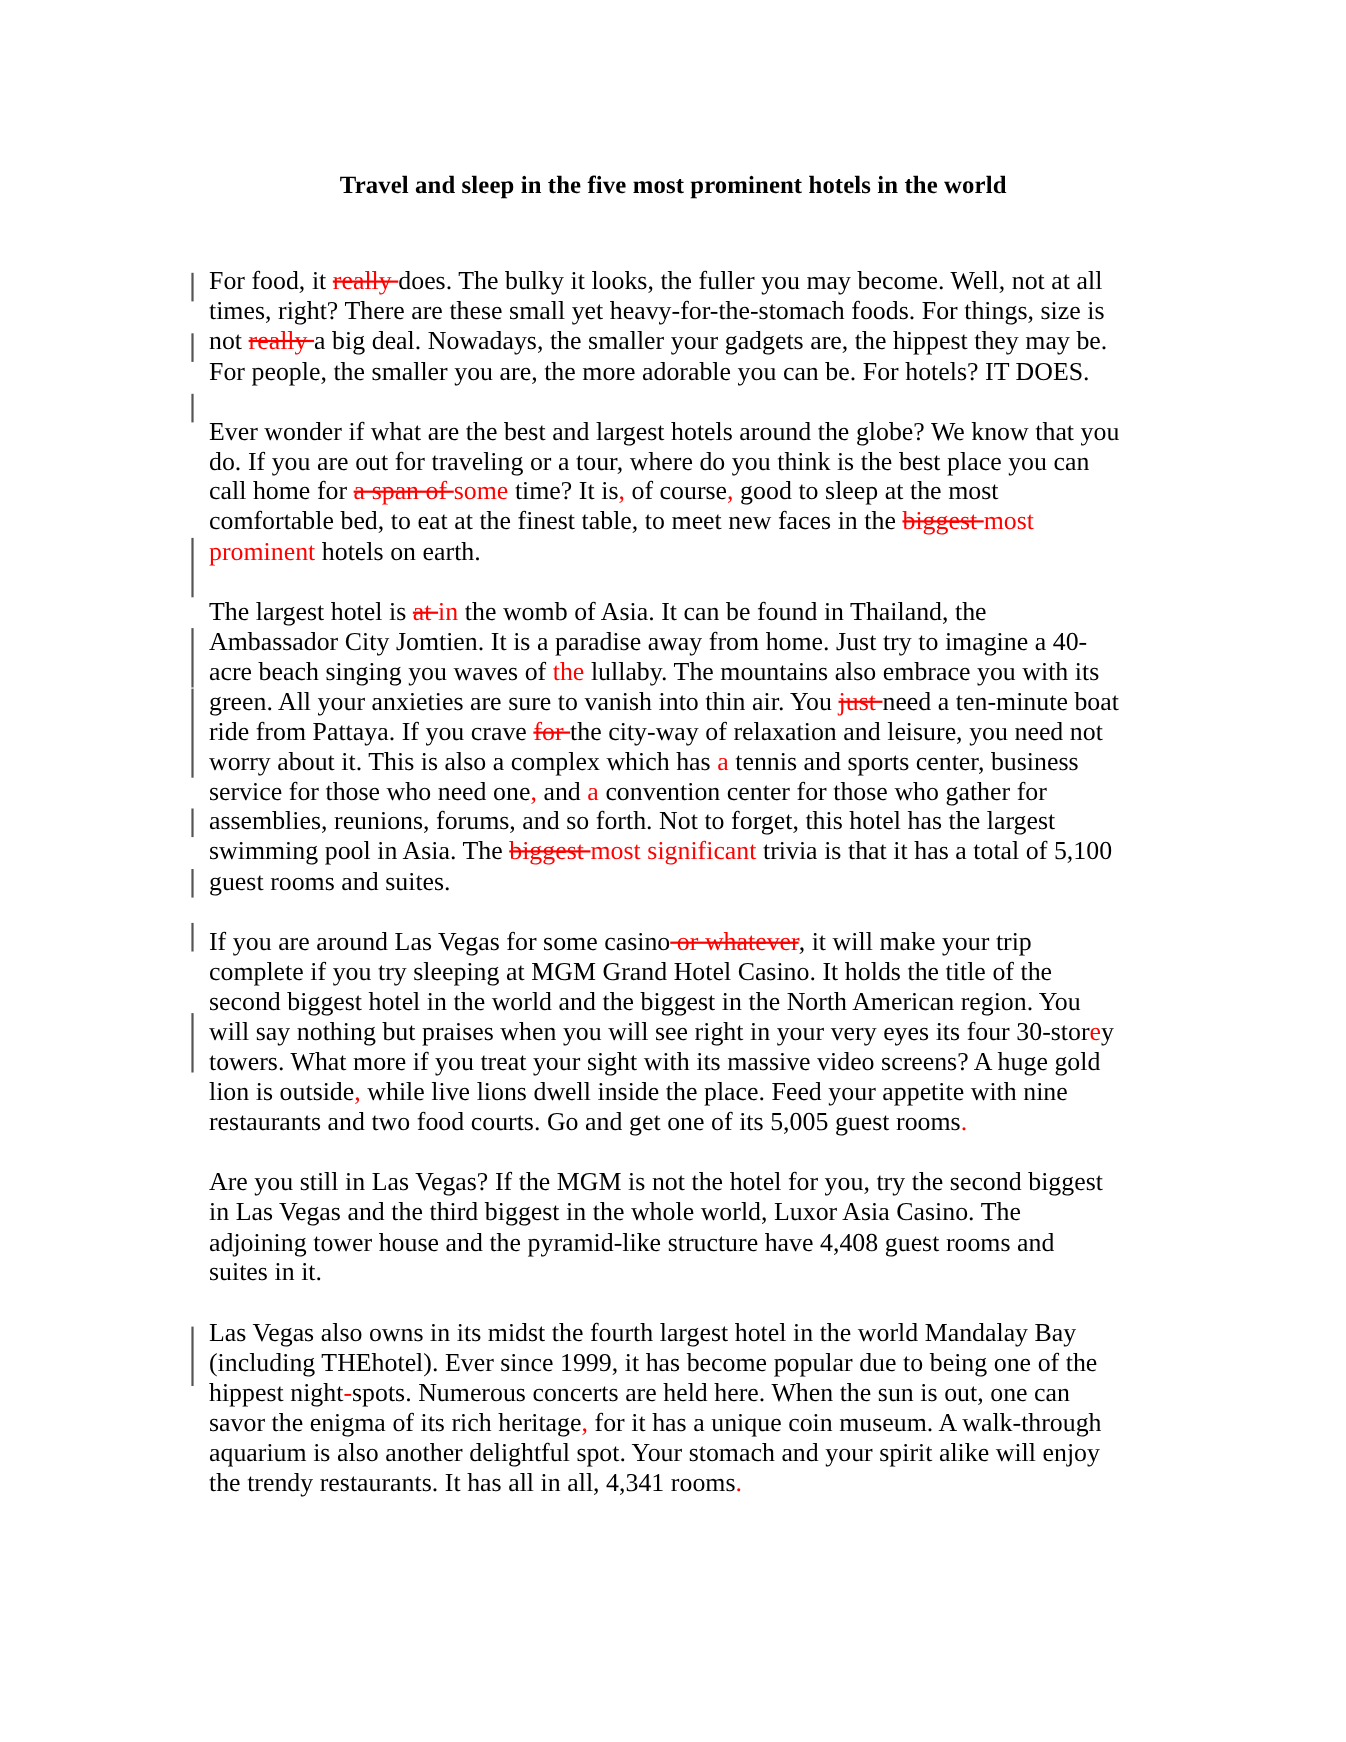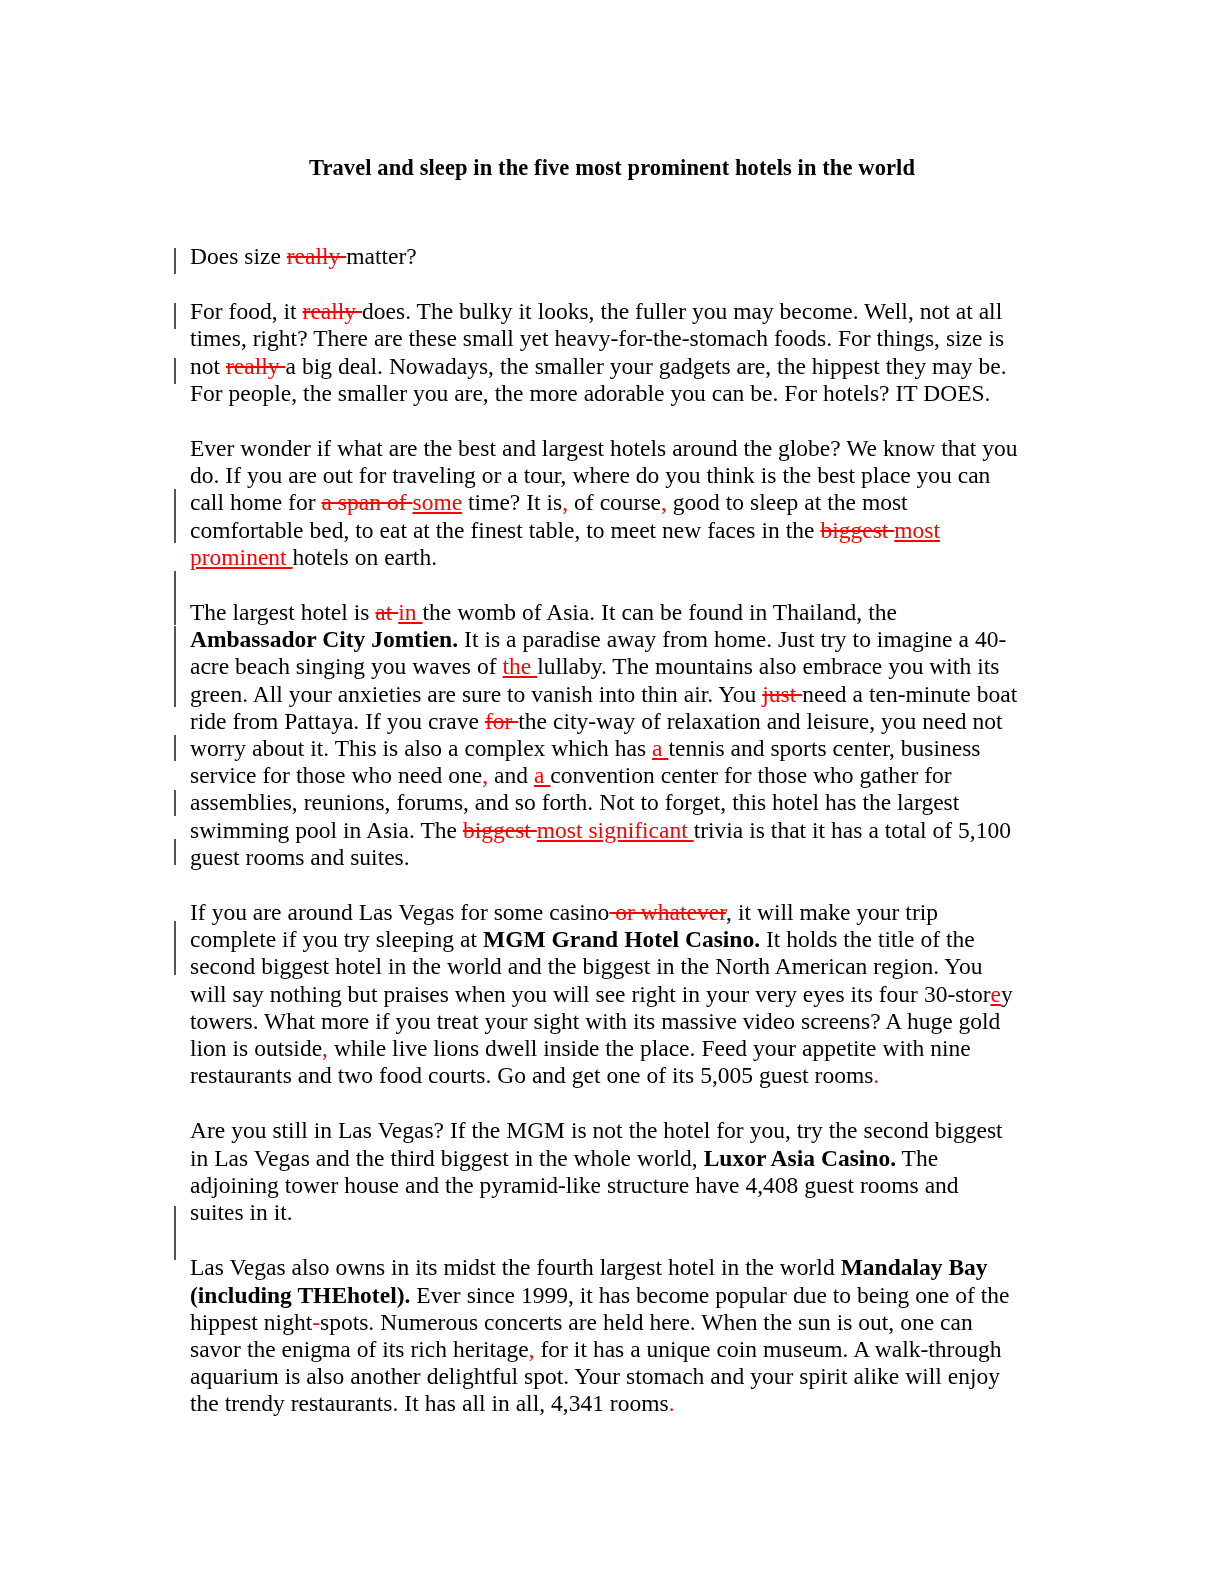--- a/index.html
+++ b/index.html
@@ -46,45 +46,43 @@
     word-spacing: 0.1px;
   }
   p.para:last-child { margin-bottom: 2px; }
   .del {
     color: #ff0000;
     text-decoration: line-through;
     text-decoration-color: #ff0000;
   }
   .ins {
     color: #ff0000;
-    text-decoration: underline;
     text-decoration-color: #ff0000;
   }
   .insmark {
     color: #ff0000;
   }
-  b, .bold { font-weight: bold; text-align: right; }
+  b, .bold { font-weight: normal; text-align: right; }
 
   
   .changebar {
     position: absolute;
     width: 2px;
     background: #555555;
     left: 174px;
   }
 </style>
 </head>
 <body>
 
 <div class="page">
 
   <div class="doc-title">Travel and sleep in the five most prominent hotels in the world</div>
 
   <div class="body-block">
-      <p class="para"><span>Does size </span><span class="del">really </span><span>matter?</span></p>
       <p class="para"><span>For food, it </span><span class="del">really </span><span>does. The bulky it looks, the fuller you may become. Well, not at all times, right? There are these small yet heavy-for-the-stomach foods. For things, size is not </span><span class="del">really </span><span>a big deal. Nowadays, the smaller your gadgets are, the hippest they may be. For people, the smaller you are, the more adorable you can be. For hotels? IT DOES.</span></p>
       <p class="para"><span>Ever wonder if what are the best and largest hotels around the globe? We know that you do. If you are out for traveling or a tour, where do you think is the best place you can call home for </span><span class="del">a span of </span><span class="ins">some</span><span> time? It is</span><span class="insmark">,</span><span> of course</span><span class="insmark">,</span><span> good to sleep at the most comfortable bed, to eat at the finest table, to meet new faces in the </span><span class="del">biggest </span><span class="ins">most prominent </span><span>hotels on earth.</span></p>
       <p class="para"><span>The largest hotel is </span><span class="del">at </span><span class="ins">in </span><span>the womb of Asia. It can be found in Thailand, the </span><span class="bold">Ambassador City Jomtien.</span><span> It is a paradise away from home. Just try to imagine a 40-acre beach singing you waves of </span><span class="ins">the </span><span>lullaby. The mountains also embrace you with its green. All your anxieties are sure to vanish into thin air. You </span><span class="del">just </span><span>need a ten-minute boat ride from Pattaya. If you crave </span><span class="del">for </span><span>the city-way of relaxation and leisure, you need not worry about it. This is also a complex which has </span><span class="ins">a </span><span>tennis and sports center, business service for those who need one</span><span class="insmark">,</span><span> and </span><span class="ins">a </span><span>convention center for those who gather for assemblies, reunions, forums, and so forth. Not to forget, this hotel has the largest swimming pool in Asia. The </span><span class="del">biggest </span><span class="ins">most significant </span><span>trivia is that it has a total of 5,100 guest rooms and suites.</span></p>
       <p class="para"><span>If you are around Las Vegas for some casino</span><span class="del"> or whatever</span><span>, it will make your trip complete if you try sleeping at </span><span class="bold">MGM Grand Hotel Casino.</span><span> It holds the title of the second biggest hotel in the world and the biggest in the North American region. You will say nothing but praises when you will see right in your very eyes its four 30-stor</span><span class="ins">e</span><span>y towers. What more if you treat your sight with its massive video screens? A huge gold lion is outside</span><span class="insmark">,</span><span> while live lions dwell inside the place. Feed your appetite with nine restaurants and two food courts. Go and get one of its 5,005 guest rooms</span><span class="insmark">.</span></p>
       <p class="para"><span>Are you still in Las Vegas? If the MGM is not the hotel for you, try the second biggest in Las Vegas and the third biggest in the whole world, </span><span class="bold">Luxor Asia Casino.</span><span> The adjoining tower house and the pyramid-like structure have 4,408 guest rooms and suites in it.</span></p>
       <p class="para"><span>Las Vegas also owns in its midst the fourth largest hotel in the world </span><span class="bold">Mandalay Bay (including THEhotel).</span><span> Ever since 1999, it has become popular due to being one of the hippest night</span><span class="insmark">-</span><span>spots. Numerous concerts are held here. When the sun is out, one can savor the enigma of its rich heritage</span><span class="insmark">,</span><span> for it has a unique coin museum. A walk-through aquarium is also another delightful spot. Your stomach and your spirit alike will enjoy the trendy restaurants. It has all in all, 4,341 rooms</span><span class="insmark">.</span></p>
     </div>
 
   <div class="bars-layer">
       <div class="changebar" style="top: 248px; height: 26px; background: rgb(85, 85, 85);"></div>

